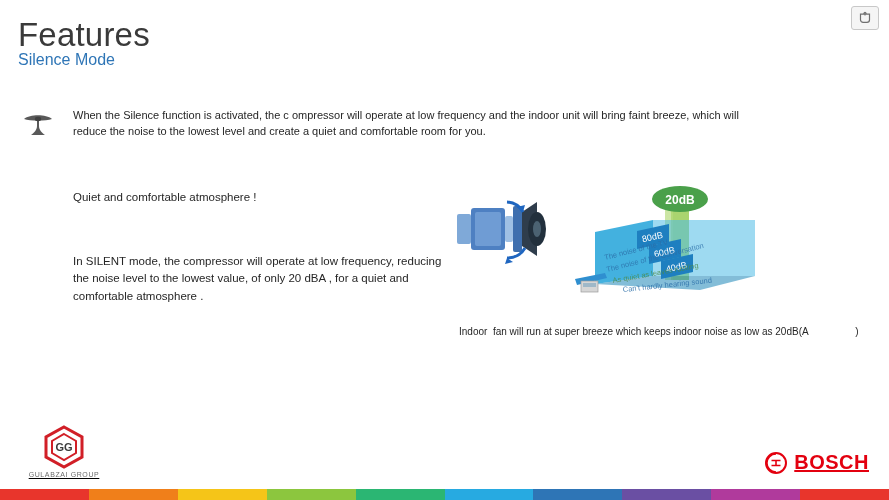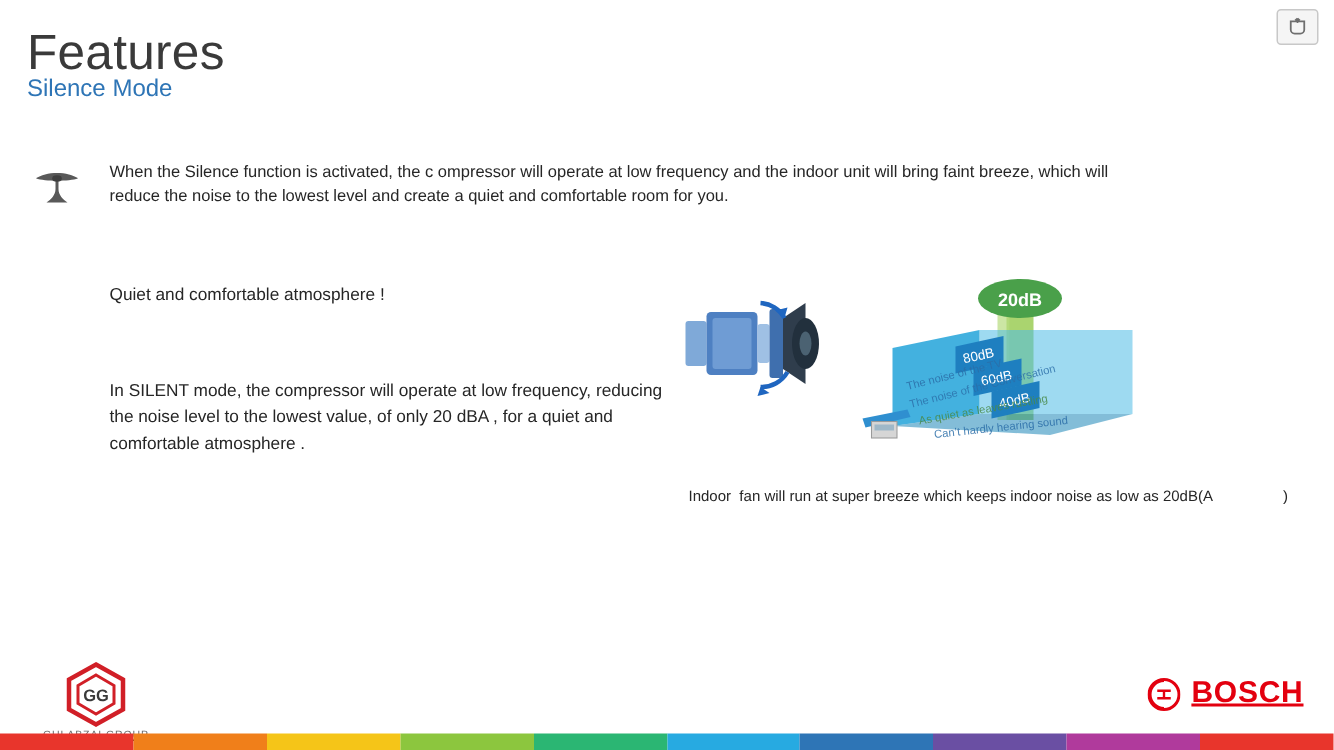--- a/index.html
+++ b/index.html
@@ -111,21 +111,21 @@
     left: 455px;
     top: 186px;
     width: 400px;
     height: 120px;
   }
 
   
   .logo-left {
     position: absolute;
     left: 14px;
-    bottom: 6px;
+    bottom: 22px;
     width: 100px;
     text-align: center;
     text-decoration: underline;
   }
   .logo-left .mark {
     width: 46px;
     height: 44px;
     margin: 0 auto;
   }
   .logo-left .caption {

